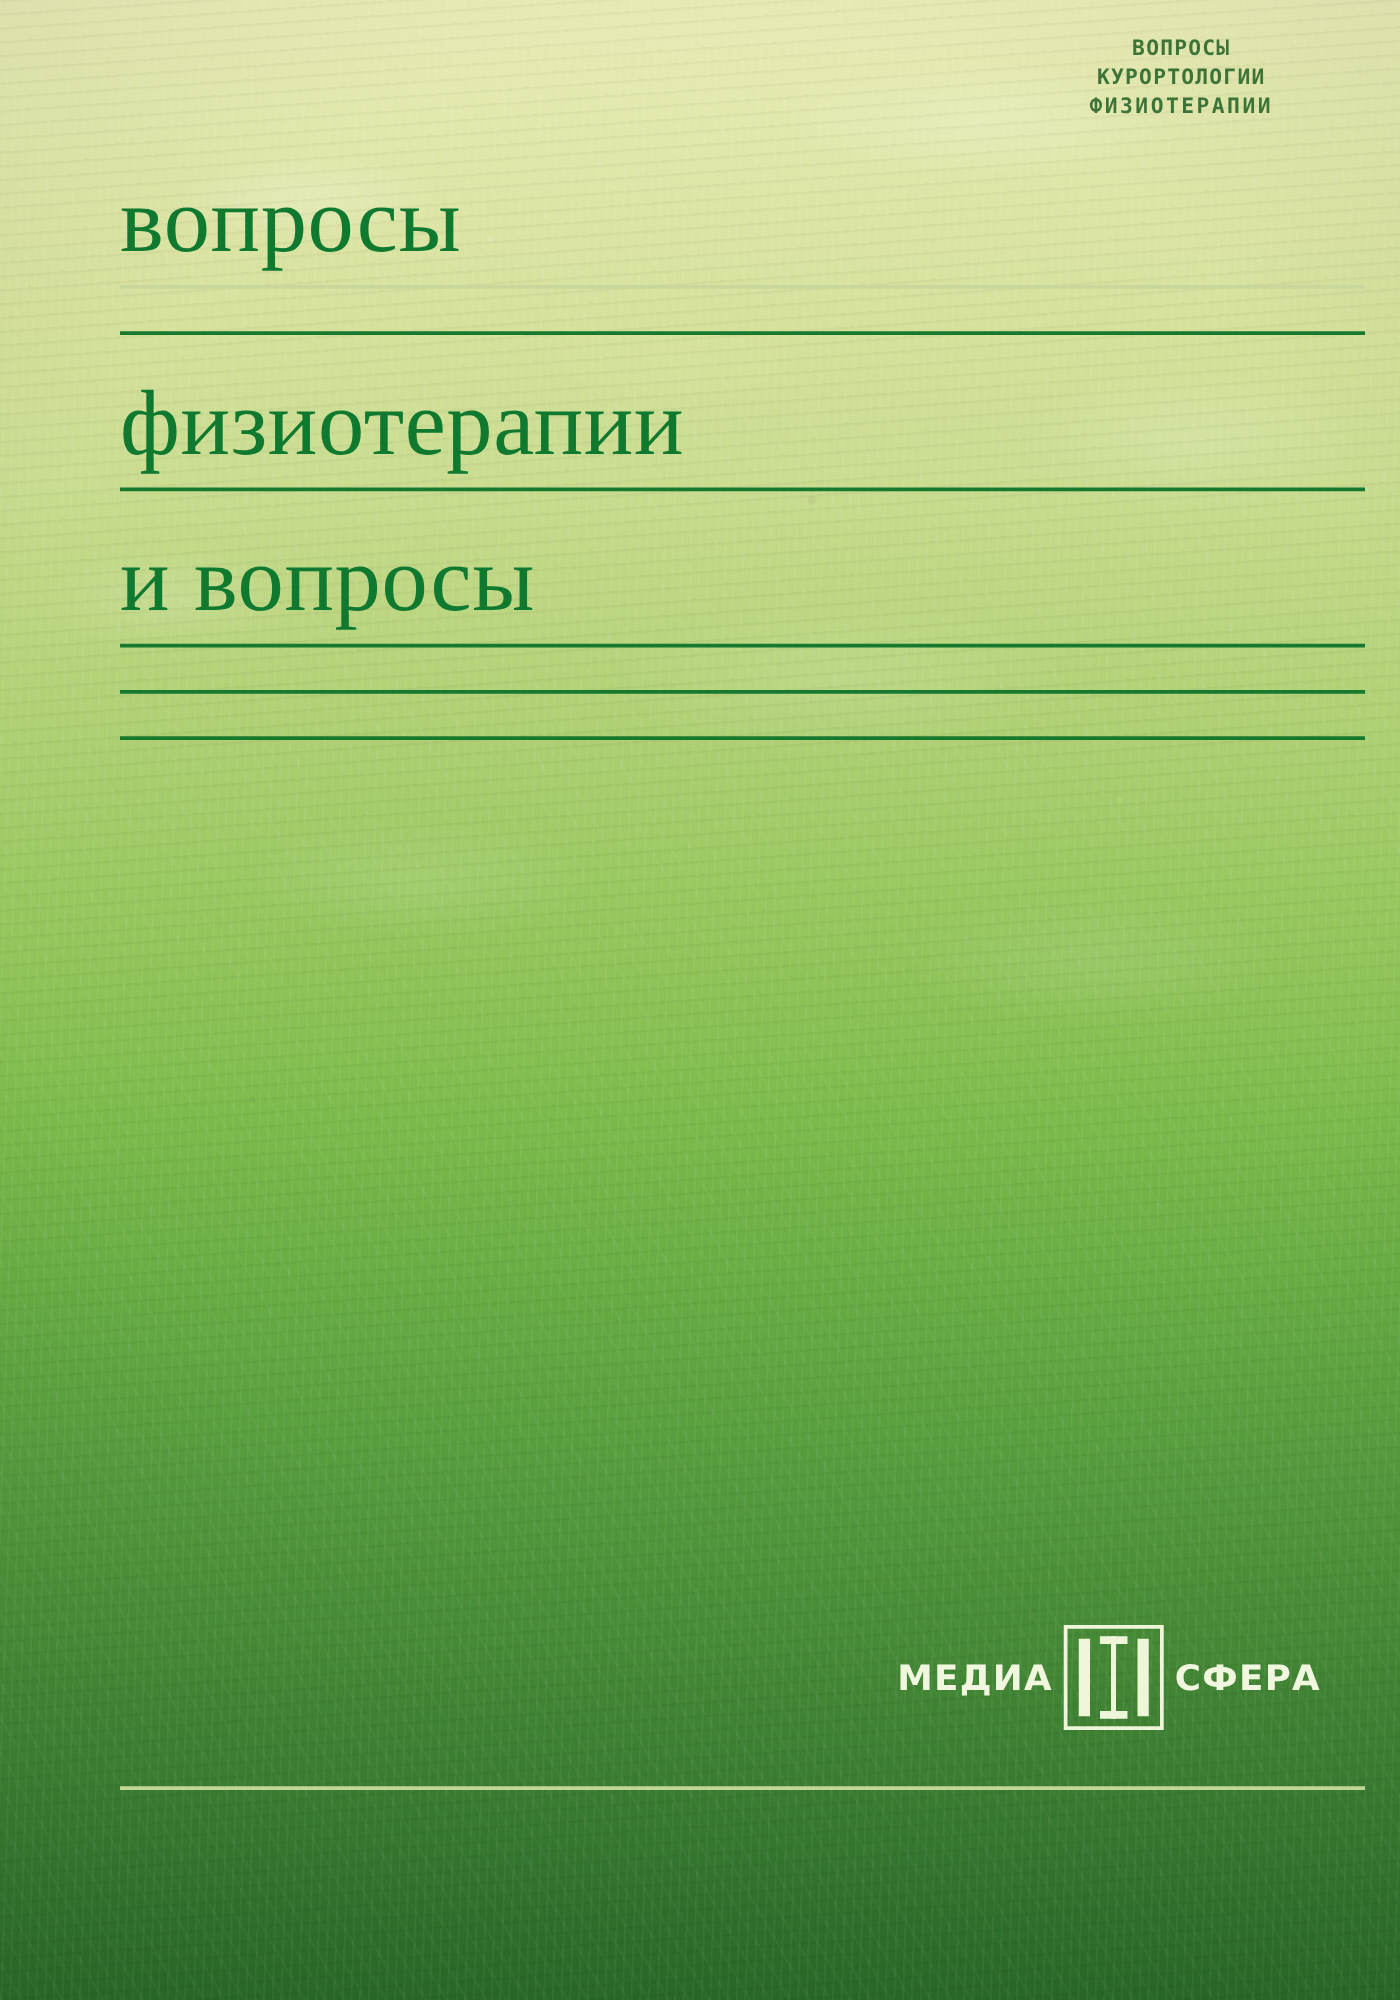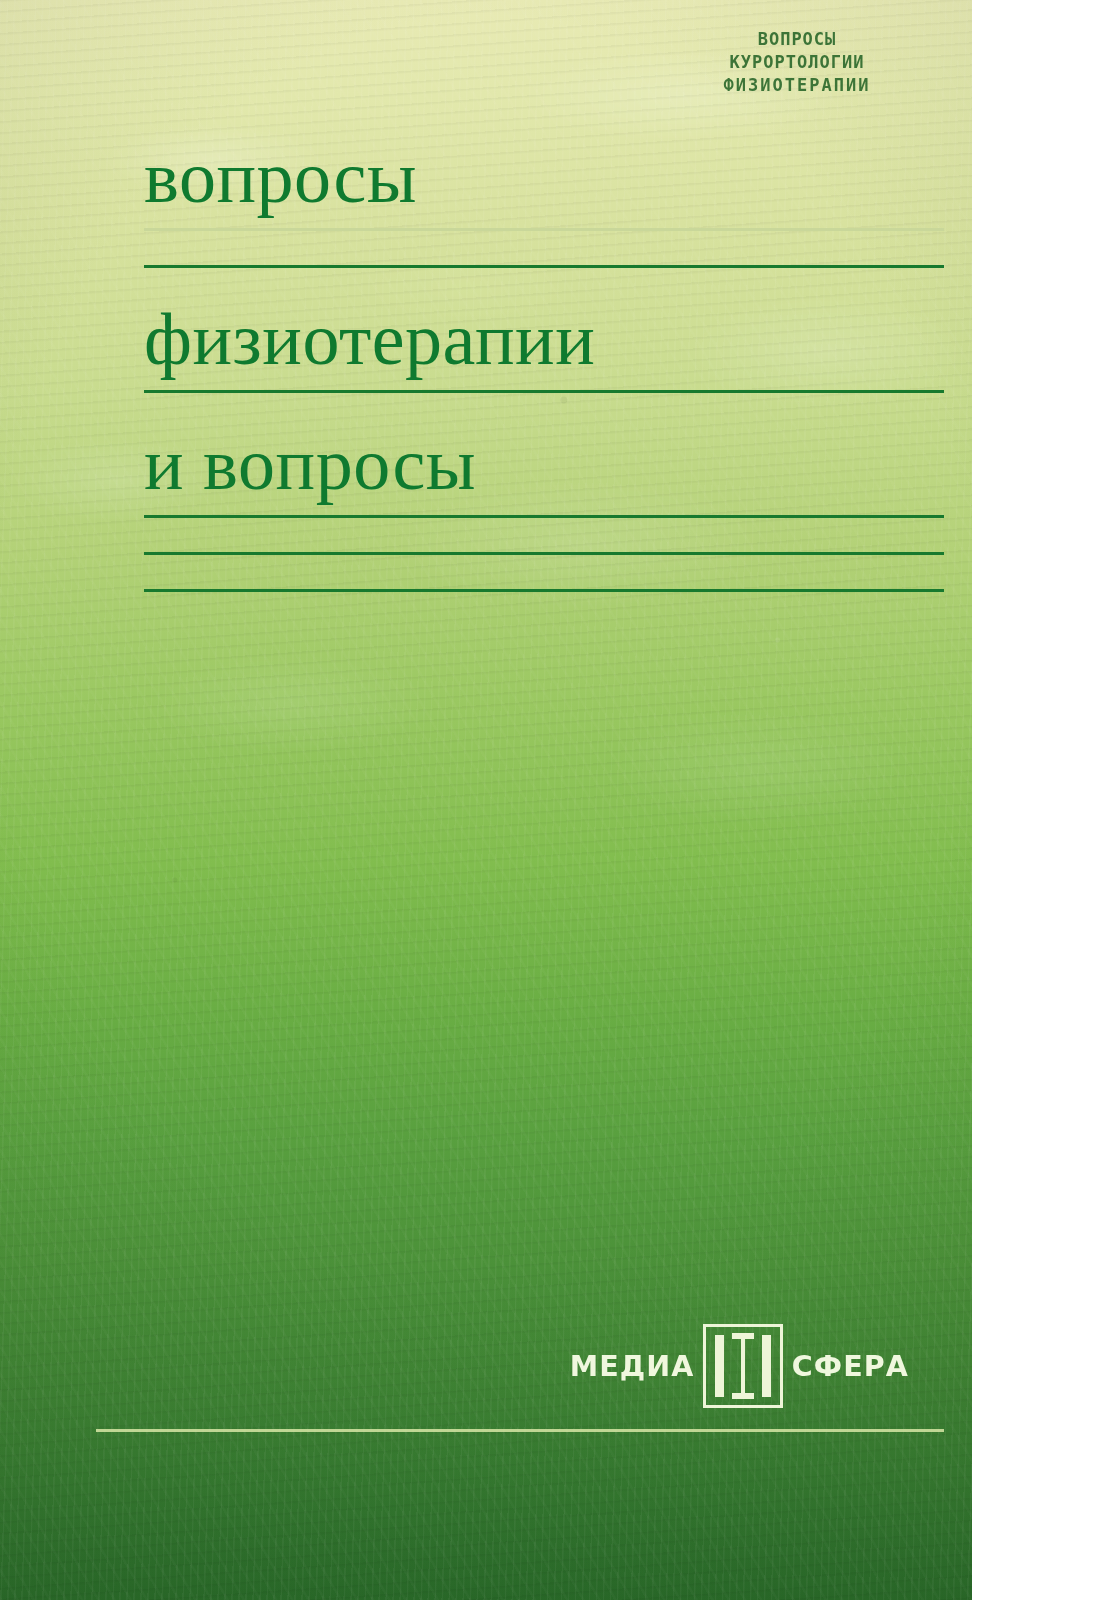--- a/index.html
+++ b/index.html
@@ -5,21 +5,21 @@
   html, body {
     margin: 0;
     padding: 0;
     background: #ffffff;
   }
   body {
     font-family: "Liberation Serif", serif;
   }
   .cover {
     position: relative;
-    width: 972px;
+    width: 1120px;
     height: 1600px;
     overflow: hidden;
     background:
       linear-gradient(to bottom,
         #e8eab4 0%,
         #e2e8ac 6%,
         #d8e29f 14%,
         #c9dc8f 24%,
         #b4d278 34%,
         #9ac861 44%,
@@ -88,21 +88,20 @@
     opacity: 0.92;
   }
   .top-mark .l2 { letter-spacing: 2px; }
 
   
   .title-block {
     position: absolute;
     left: 96px;
     right: 28px;
     top: 140px;
-    margin-left: 48px;
   }
   .title-line {
     position: relative;
     color: #0f7a2f;
     font-family: "Liberation Serif", serif;
     font-size: 74px;
     line-height: 1.0;
     letter-spacing: 0.5px;
     padding-bottom: 14px;
     margin-bottom: 0;
@@ -114,21 +113,21 @@
     margin: 0 0 34px 0;
     width: 1000px;
     max-width: calc(100% - 0px);
   }
   .rule.first { background: #c9d79a; height: 3px; }
 
   
   .pub {
     position: absolute;
     right: 64px;
-    bottom: 192px;
+    bottom: 216px;
     display: flex;
     align-items: center;
     gap: 10px;
     color: #eef5d8;
   }
   .pub-word {
     font-family: "DejaVu Sans", sans-serif;
     font-weight: bold;
     font-size: 28px;
     letter-spacing: 1px;

